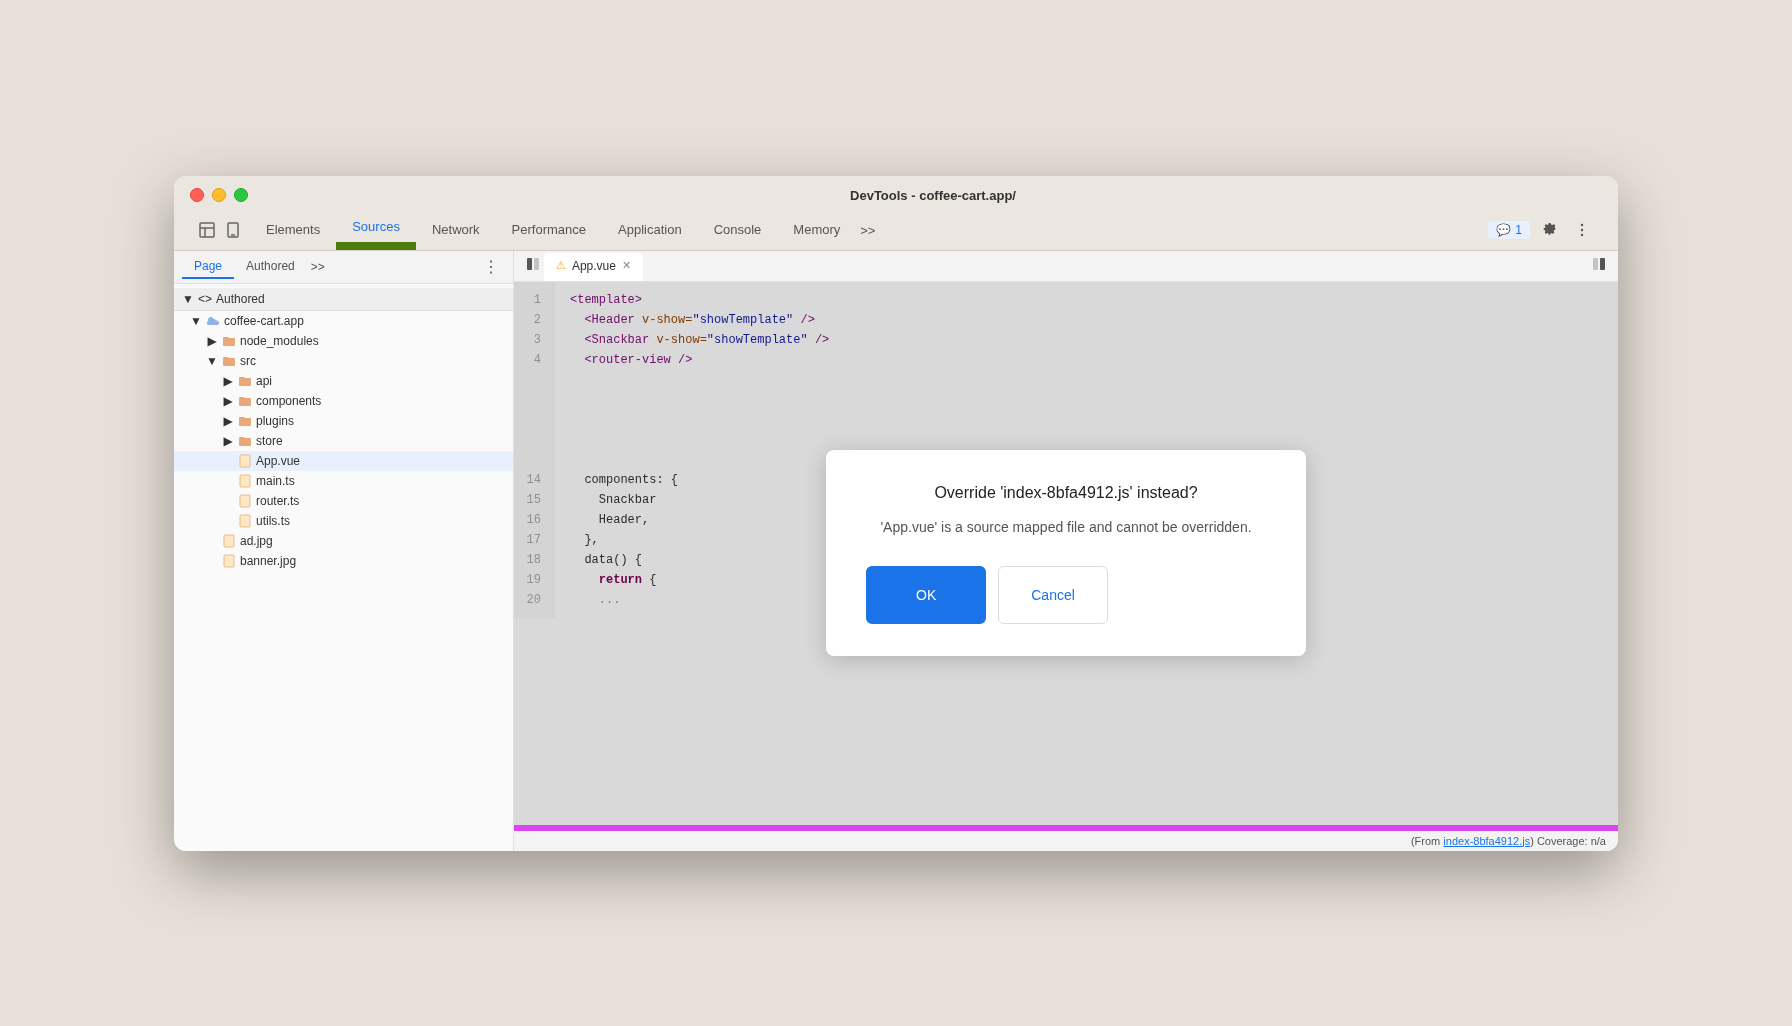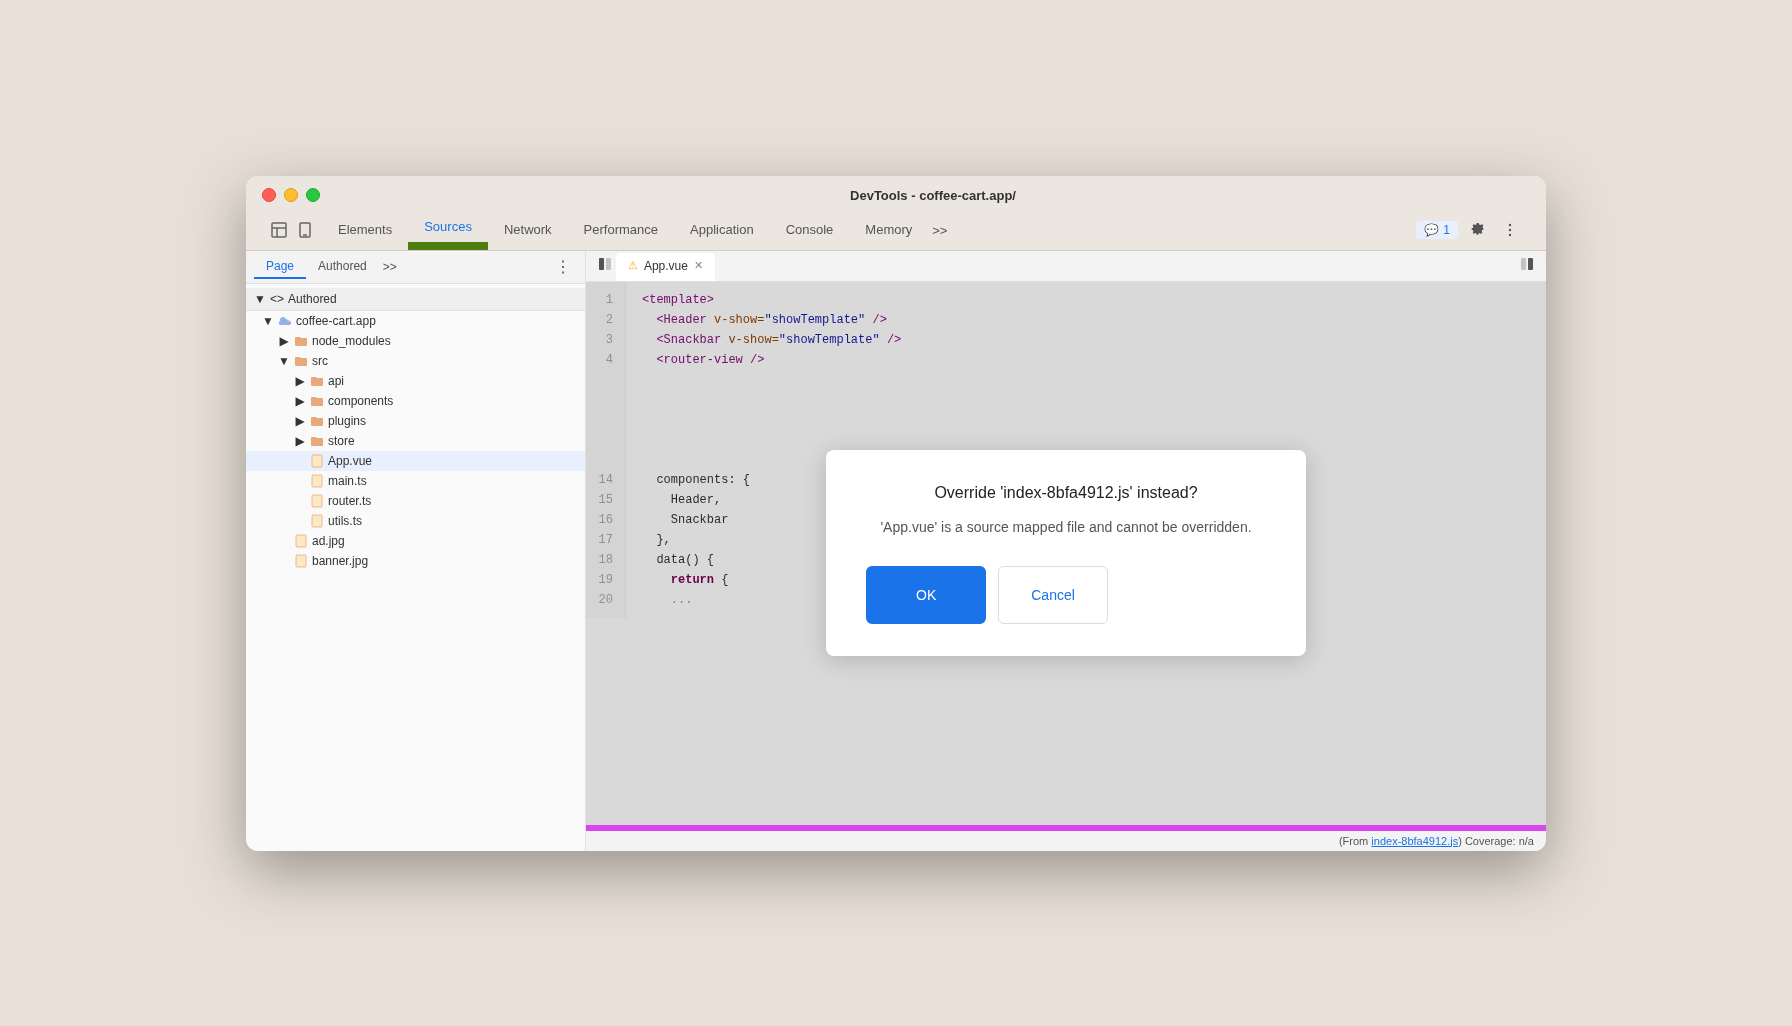--- a/index.html
+++ b/index.html
@@ -6,21 +6,21 @@
     body {
       background: #e8e0d8;
       display: flex;
       align-items: center;
       justify-content: center;
       min-height: 100vh;
       font-family: -apple-system, BlinkMacSystemFont, 'Segoe UI', sans-serif;
     }
 
     .window {
-      width: 1300px;
+      width: 1444px;
       background: #f5f0eb;
       border-radius: 12px;
       box-shadow: 0 20px 60px rgba(0,0,0,0.35);
       overflow: hidden;
     }
 
     
     .title-bar {
       background: #ece6e0;
       padding: 12px 16px 0;
@@ -651,22 +651,22 @@
             <div class="code-line"><span class="tag">&lt;template&gt;</span></div>
             <div class="code-line"><span class="tag">  &lt;Header</span> <span class="attr">v-show=</span><span class="str">"showTemplate"</span> <span class="tag">/&gt;</span></div>
             <div class="code-line"><span class="tag">  &lt;Snackbar</span> <span class="attr">v-show=</span><span class="str">"showTemplate"</span> <span class="tag">/&gt;</span></div>
             <div class="code-line"><span class="tag">  &lt;router-view</span> <span class="tag">/&gt;</span></div>
             <div class="code-line">&nbsp;</div>
             <div class="code-line">&nbsp;</div>
             <div class="code-line">&nbsp;</div>
             <div class="code-line">&nbsp;</div>
             <div class="code-line">&nbsp;</div>
             <div class="code-line"><span class="plain">  components: {</span></div>
+            <div class="code-line"><span class="plain">    Snackbar</span></div>
             <div class="code-line"><span class="plain">    Header,</span></div>
-            <div class="code-line"><span class="plain">    Snackbar</span></div>
             <div class="code-line"><span class="plain">  },</span></div>
             <div class="code-line"><span class="plain">  data() {</span></div>
             <div class="code-line"><span class="plain">    </span><span class="kw">return</span><span class="plain"> {</span></div>
             <div class="code-line"><span class="faded">    ...</span></div>
           </div>
         </div>
 
         <div class="dialog-overlay">
           <div class="dialog">
             <div class="dialog-title">Override 'index-8bfa4912.js' instead?</div>

